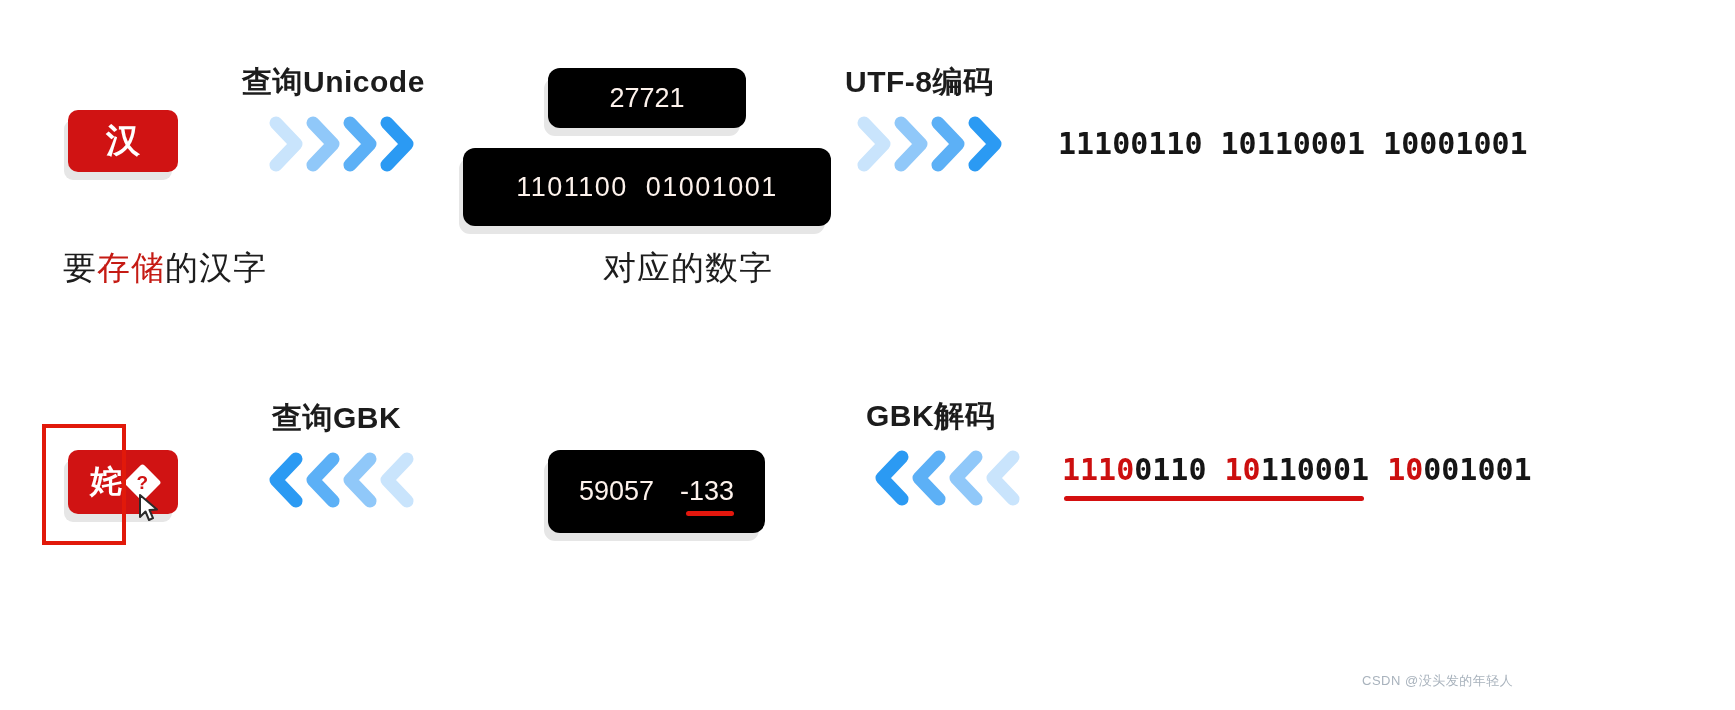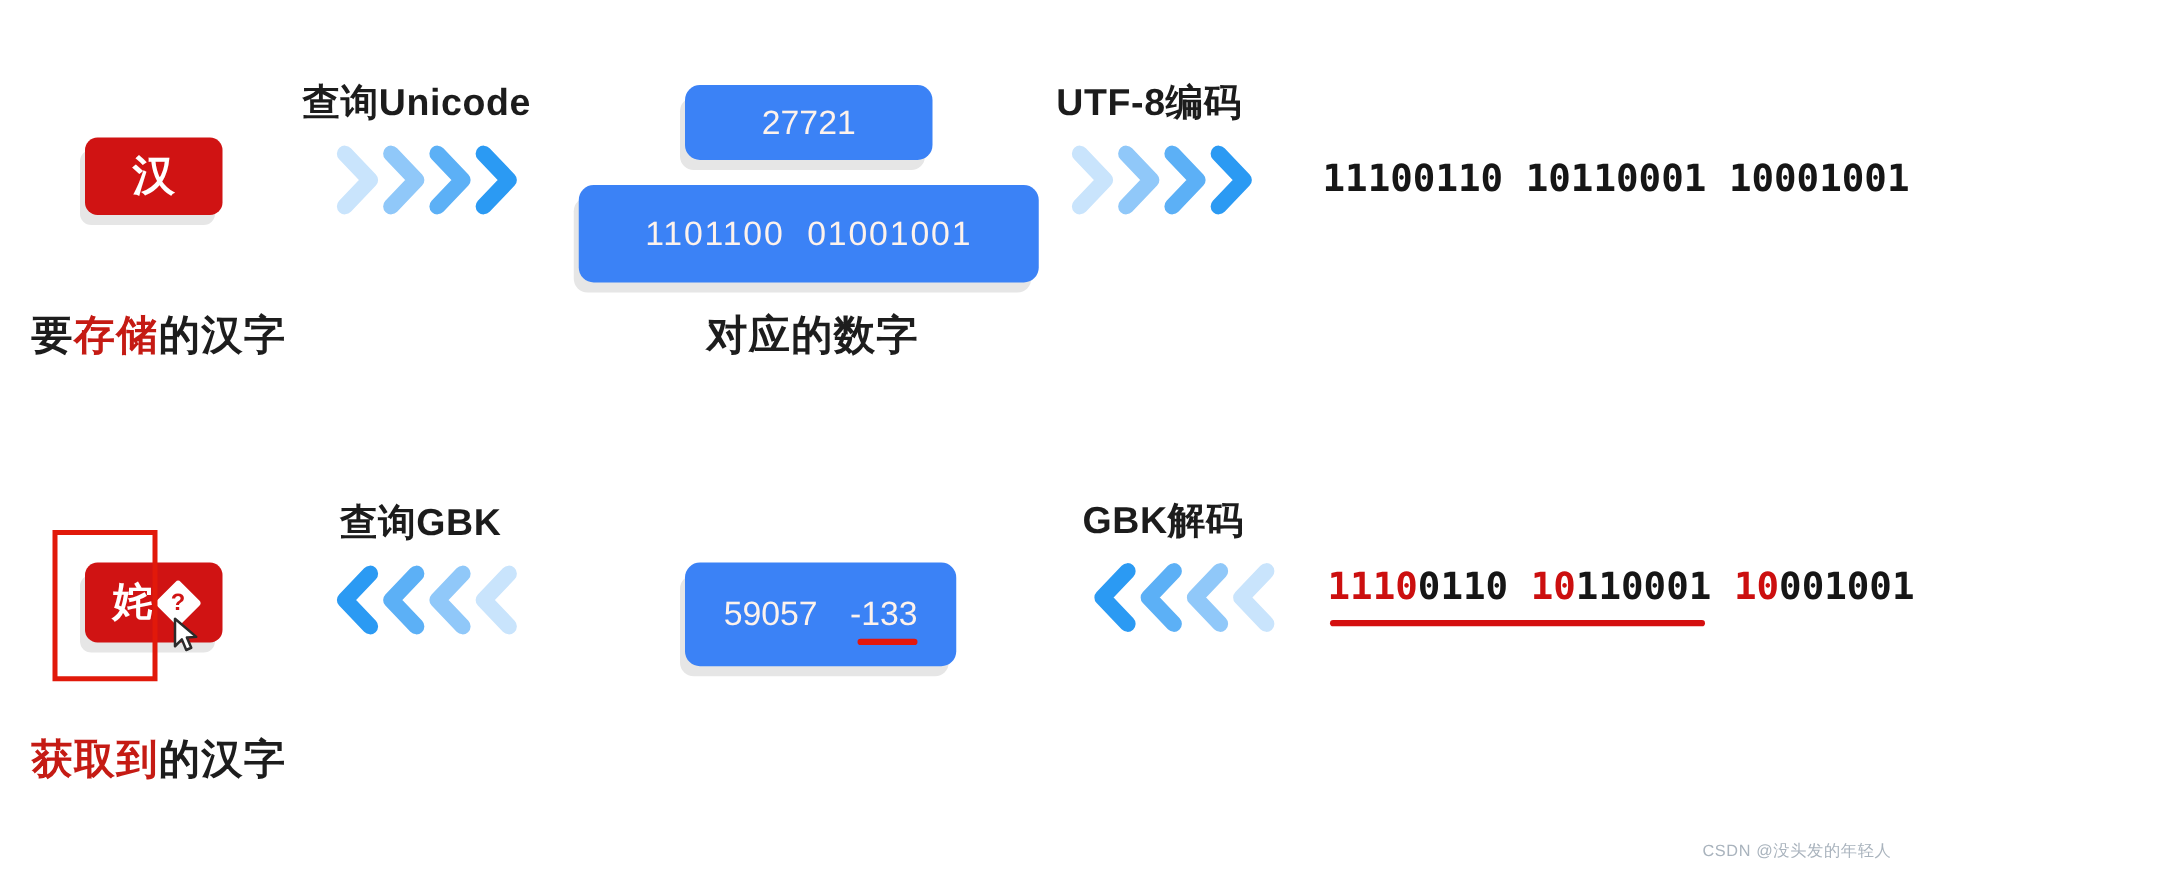--- a/index.html
+++ b/index.html
@@ -44,21 +44,21 @@
 
   
   .chev { position:absolute; }
   .chev-top-1 { left:268px; top:114px; }
   .chev-top-2 { left:856px; top:114px; }
   .chev-bot-1 { left:266px; top:450px; }
   .chev-bot-2 { left:872px; top:448px; }
 
   
   .orange-box {
-    position:absolute; background:#3b82f6; color:#fdf2ec; border-radius:12px;
+    position:absolute; background:#000000; color:#fdf2ec; border-radius:12px;
     display:flex; align-items:center; justify-content:center;
     box-shadow:-5px 9px 0 -1px #e6e6e6; font-size:27px;
   }
   .box-codepoint { left:548px; top:68px; width:198px; height:60px; }
   .box-unicode-binary {
     left:463px; top:148px; width:368px; height:78px;
     white-space:pre; letter-spacing:1.5px;
   }
   .box-gbk { left:548px; top:450px; width:217px; height:83px; white-space:pre; }
   .gbk-val2 { position:relative; margin-left:26px; }
@@ -79,22 +79,22 @@
     font-size:30px; font-weight:bold; color:#161616; white-space:pre;
   }
   .binary-bottom .red { color:#cc0f0f; }
   .binary-underline {
     position:absolute; left:2px; top:44px; width:300px; height:5px;
     background:#d40f0f; border-radius:3px;
   }
 
   
   .caption {
-    position:absolute; font-size:33px; font-weight:bold; color:#1d1d1d;
-    white-space:nowrap; letter-spacing:1px;
+    position:absolute; font-size:33px; font-weight:normal; color:#1d1d1d;
+    white-space:nowrap; letter-spacing:1px;margin-left:38px;
   }
   .caption .red { color:#c51b14; }
   .caption-store { left:25px; top:246px; }
   .caption-number { left:565px; top:246px; }
   .caption-get { left:25px; top:585px; }
 
   .watermark {
     position:absolute; left:1362px; top:672px; font-size:13px; color:#a9b3bd;
     white-space:nowrap; letter-spacing:0.5px;
   }
@@ -174,17 +174,16 @@
     <path d="M67 9 L47 30 L67 51" fill="none" stroke="#5cb0f6" stroke-width="13" stroke-linecap="round" stroke-linejoin="round"></path>
     <path d="M104 9 L84 30 L104 51" fill="none" stroke="#90c8f9" stroke-width="13" stroke-linecap="round" stroke-linejoin="round"></path>
     <path d="M141 9 L121 30 L141 51" fill="none" stroke="#c9e4fc" stroke-width="13" stroke-linecap="round" stroke-linejoin="round"></path>
   </svg>
 
   <div class="binary-bottom-wrap">
     <div class="binary-bottom"><span class="red">1110</span><span>0110 </span><span class="red">10</span><span>110001 </span><span class="red">10</span><span>001001</span></div>
     <div class="binary-underline"></div>
   </div>
 
-  <div class="caption caption-get"><span class="red">获取到</span><span>的汉字</span></div>
 
   <div class="watermark">CSDN @没头发的年轻人</div>
 
 </div>
 
 </body></html>

